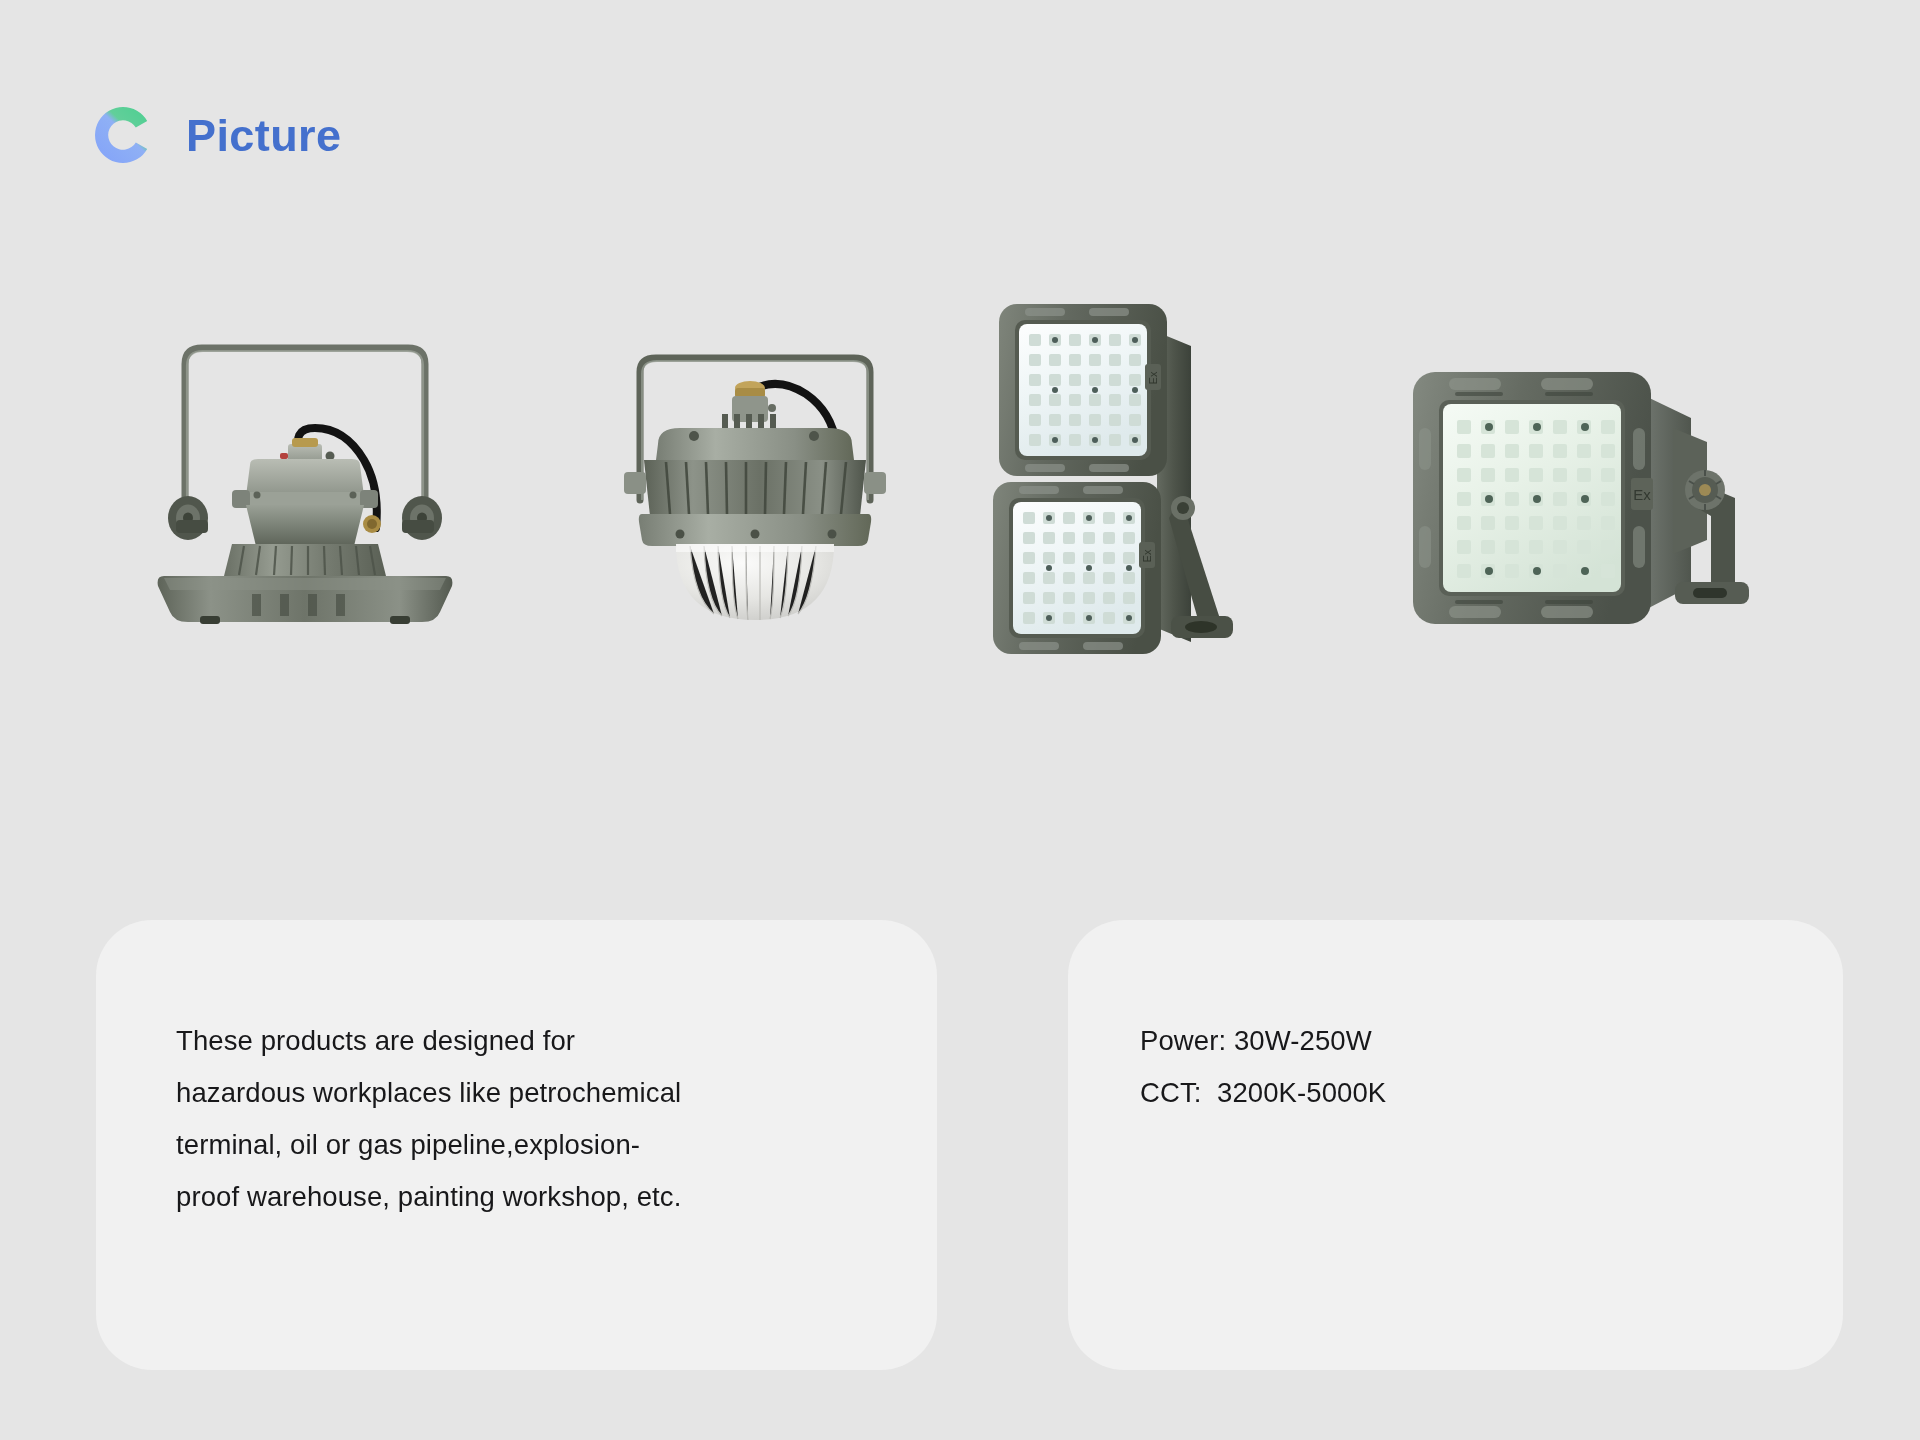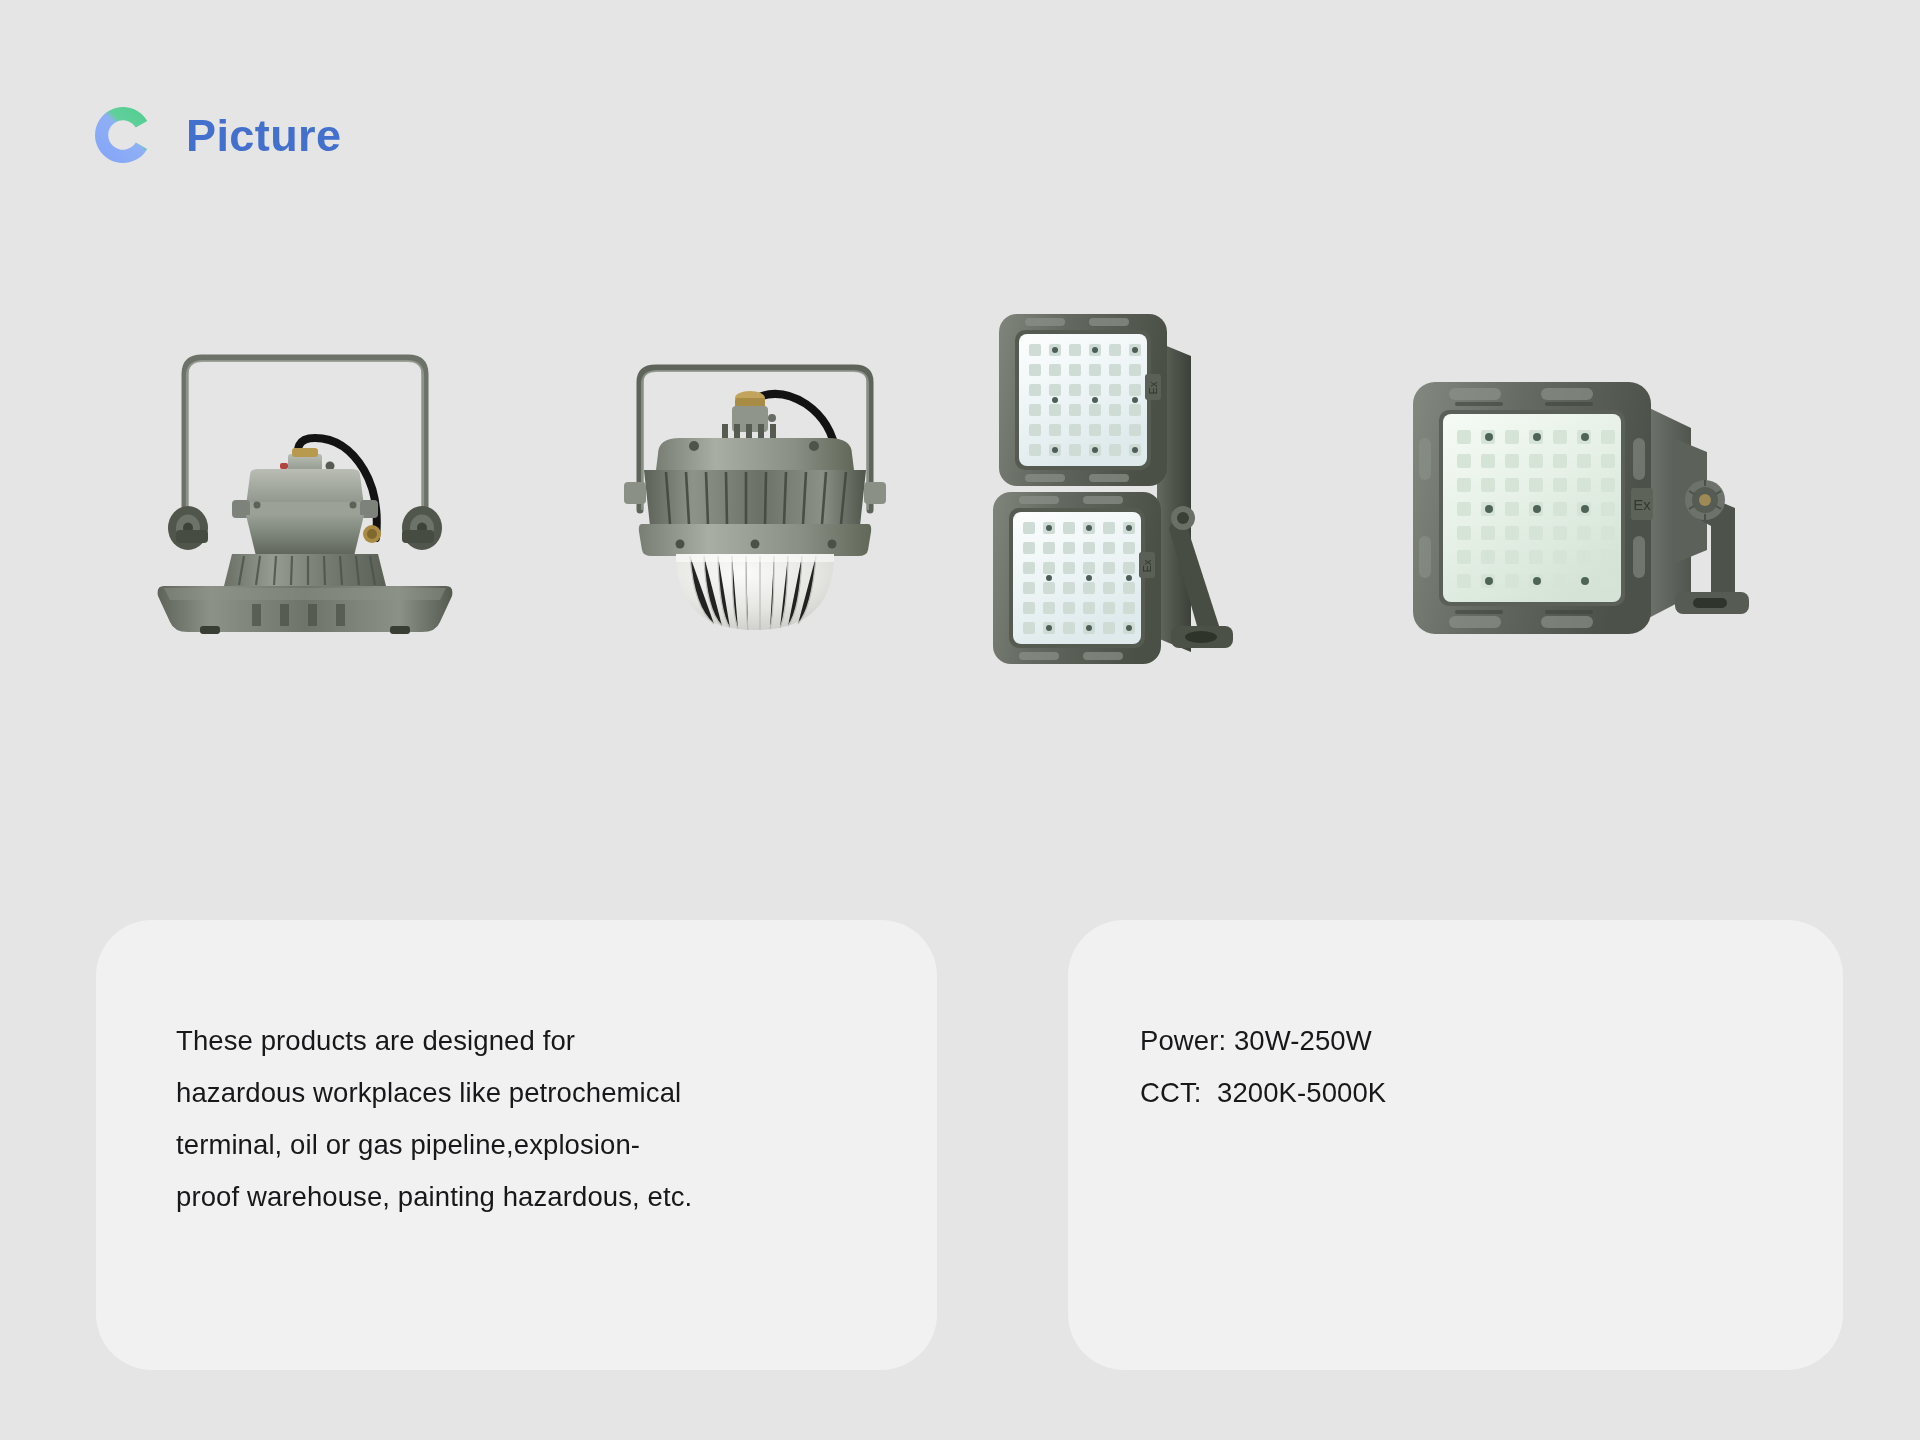--- a/index.html
+++ b/index.html
@@ -44,21 +44,21 @@
   }
 
   #head-picture       { left: 92px;  top: 104px; }
   #head-applications  { left: 100px; top: 785px; }
   #head-specifications{ left: 1080px;top: 785px; }
 
   
   .gallery {
     position: absolute;
     left: 0;
-    top: 260px;
+    top: 250px;
     width: 1920px;
     height: 450px;
   }
   .product {
     position: absolute;
     bottom: 0;
   }
   .product svg { display: block; }
 
   
@@ -555,21 +555,21 @@
 
   </div>
 
 
 
   <div class="info-card" id="card-applications">
     <div class="card-body">
       <p>These products are designed for</p>
       <p>hazardous workplaces like petrochemical</p>
       <p>terminal, oil or gas pipeline,explosion-</p>
-      <p>proof warehouse, painting hazardous, etc.</p>
+      <p>proof warehouse, painting workshop, etc.</p>
     </div>
   </div>
 
   <div class="info-card" id="card-specifications">
     <div class="card-body">
       <p class="spec-line">Power: 30W-250W</p>
       <p class="spec-line">CCT:  3200K-5000K</p>
     </div>
   </div>
 

